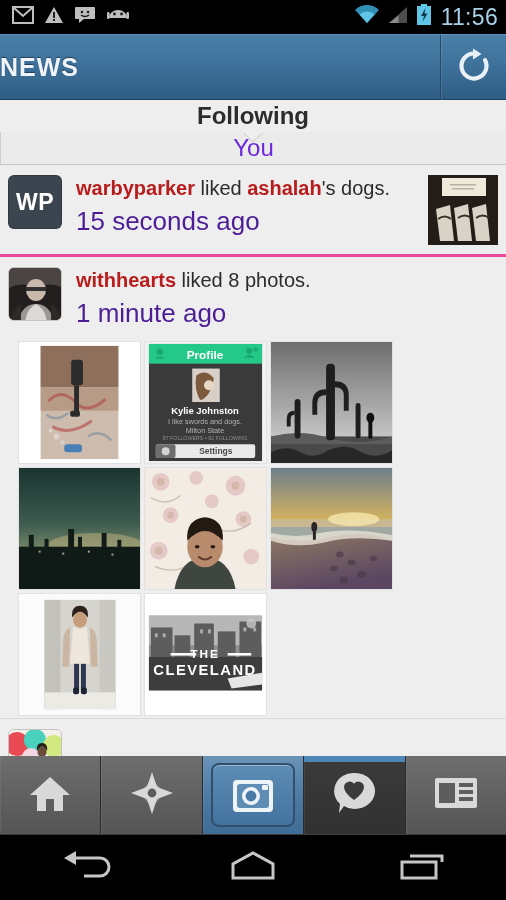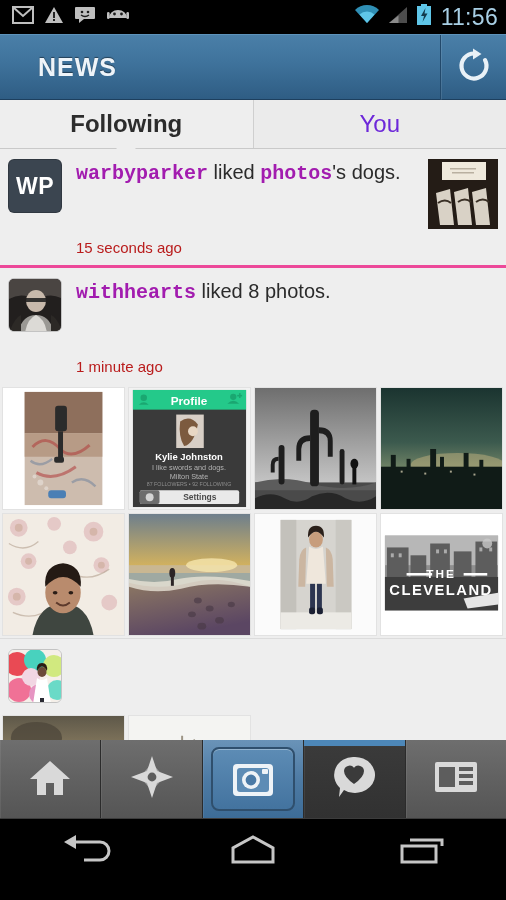--- a/index.html
+++ b/index.html
@@ -26,34 +26,33 @@
   
   .actionbar {
     height: 66px;
     background: linear-gradient(to bottom, #4a7fa8 0%, #3f739c 42%, #2e5c83 100%);
     display: flex; align-items: stretch;
     border-top: 1px solid #5d93bb;
     box-shadow: inset 0 -1px 0 #1d3f5e;
     position: relative;
   }
   .ab-title {
-    flex: 1; display: flex; align-items: center; padding-left: 22px;
+    flex: 1; display: flex; align-items: center; 
     color: #eef4f9; font-size: 25px; font-weight: bold; letter-spacing: 1px;
     text-shadow: 0 -1px 1px rgba(0,0,0,.45);
-    margin-left: 16px;
   }
   .ab-refresh {
     width: 66px; display: flex; align-items: center; justify-content: center;
     border-left: 1px solid #22496b;
     box-shadow: inset 1px 0 0 rgba(255,255,255,.10);
   }
 
   
-  .tabs { height: 49px; display: flex; background: #ebebeb;
-          border-bottom: 1px solid #c9c9c9; position: relative; }
+  .tabs { height: 65px; display: flex; background: #ebebeb;
+          border-bottom: 1px solid #c9c9c9; position: relative; flex-direction: column; }
   .tab { flex: 1; display: flex; align-items: center; justify-content: center;
          font-size: 24px; color: #6d28d9; position: relative; }
   .tab.sel { color: #2c2c2c; font-weight: bold; background: #eeeeee; }
   .tab + .tab { border-left: 1px solid #cfcfcf; }
   .tab.sel .caret {
     position: absolute; bottom: -9px; left: 50%; margin-left: -10px;
     width: 0; height: 0; border-left: 10px solid transparent;
     border-right: 10px solid transparent; border-top: 9px solid #eeeeee;
     filter: drop-shadow(0 1px 0 #c9c9c9);
   }
@@ -65,26 +64,26 @@
                 position: relative; border-bottom: 3px solid #ec4899; }
   .story-head.noline { border-bottom: none; }
   .avatar { width: 54px; height: 54px; border-radius: 6px; flex: 0 0 54px;
             overflow: hidden; position: relative;
             border: 1px solid rgba(0,0,0,.18); }
   .avatar.wp { background: #3b4550; display: flex; align-items: center;
                justify-content: center; }
   .avatar.wp span { color: #fff; font-weight: bold; font-size: 23px; letter-spacing: .5px; }
   .story-text { flex: 1; padding-left: 14px; padding-top: 1px; min-width: 0; }
   .story-line { font-size: 20px; color: #2b2b2b; line-height: 24px; }
-  .uname { color: #a21caf; font-weight: bold; font-family: Liberation Mono, monospace; }
-  .story-time { font-size: 15px; color: #b91c1c; padding-top: 6px; margin-top: 47px; }
+  .uname { color: #b91c1c; font-weight: bold; }
+  .story-time { font-size: 26px; color: #4c1d95; padding-top: 6px; }
   .story-thumb { width: 70px; height: 70px; flex: 0 0 70px; margin-left: 6px;
                  overflow: hidden; position: relative; background:#2a2421; }
 
-  .grid { display: flex; flex-wrap: wrap; padding: 2px 0 0 0; }
+  .grid { display: flex; flex-wrap: wrap; padding: 2px 0 0 16px; }
   .cell { width: 123px; height: 123px; margin: 1px 1px 2px 2px;
           background: #fff; border: 1px solid #e2e2e2; overflow: hidden;
           position: relative; }
 
   
   .ph { position: absolute; inset: 0; }
 
   
   .appnav { height: 78px; display: flex; background: #3a3a3a; }
   .nav-item { flex: 1; display: flex; align-items: center; justify-content: center;
@@ -201,21 +200,21 @@
   </div>
 
   <div class="feed">
 
     <div class="story">
       <div class="story-head">
         <div class="avatar wp">
           <span>WP</span>
         </div>
         <div class="story-text">
-          <div class="story-line"><span class="uname">warbyparker</span><span> liked </span><span class="uname">photos</span><span>'s dogs.</span></div>
+          <div class="story-line"><span class="uname">warbyparker</span><span> liked </span><span class="uname">ashalah</span><span>'s dogs.</span></div>
           <div class="story-time">15 seconds ago</div>
         </div>
         <div class="story-thumb">
           <svg width="70" height="70" viewBox="0 0 70 70">
             <rect width="70" height="70" fill="#241c16"></rect>
             <rect x="14" y="3" width="44" height="18" fill="#efe9dc"></rect>
             <rect x="22" y="9" width="26" height="1.5" fill="#b9b0a0"></rect>
             <rect x="24" y="13" width="22" height="1.5" fill="#b9b0a0"></rect>
             <g fill="#d9d2c6">
               <path d="M8 34 L22 30 L26 66 L12 66 Z"></path>

